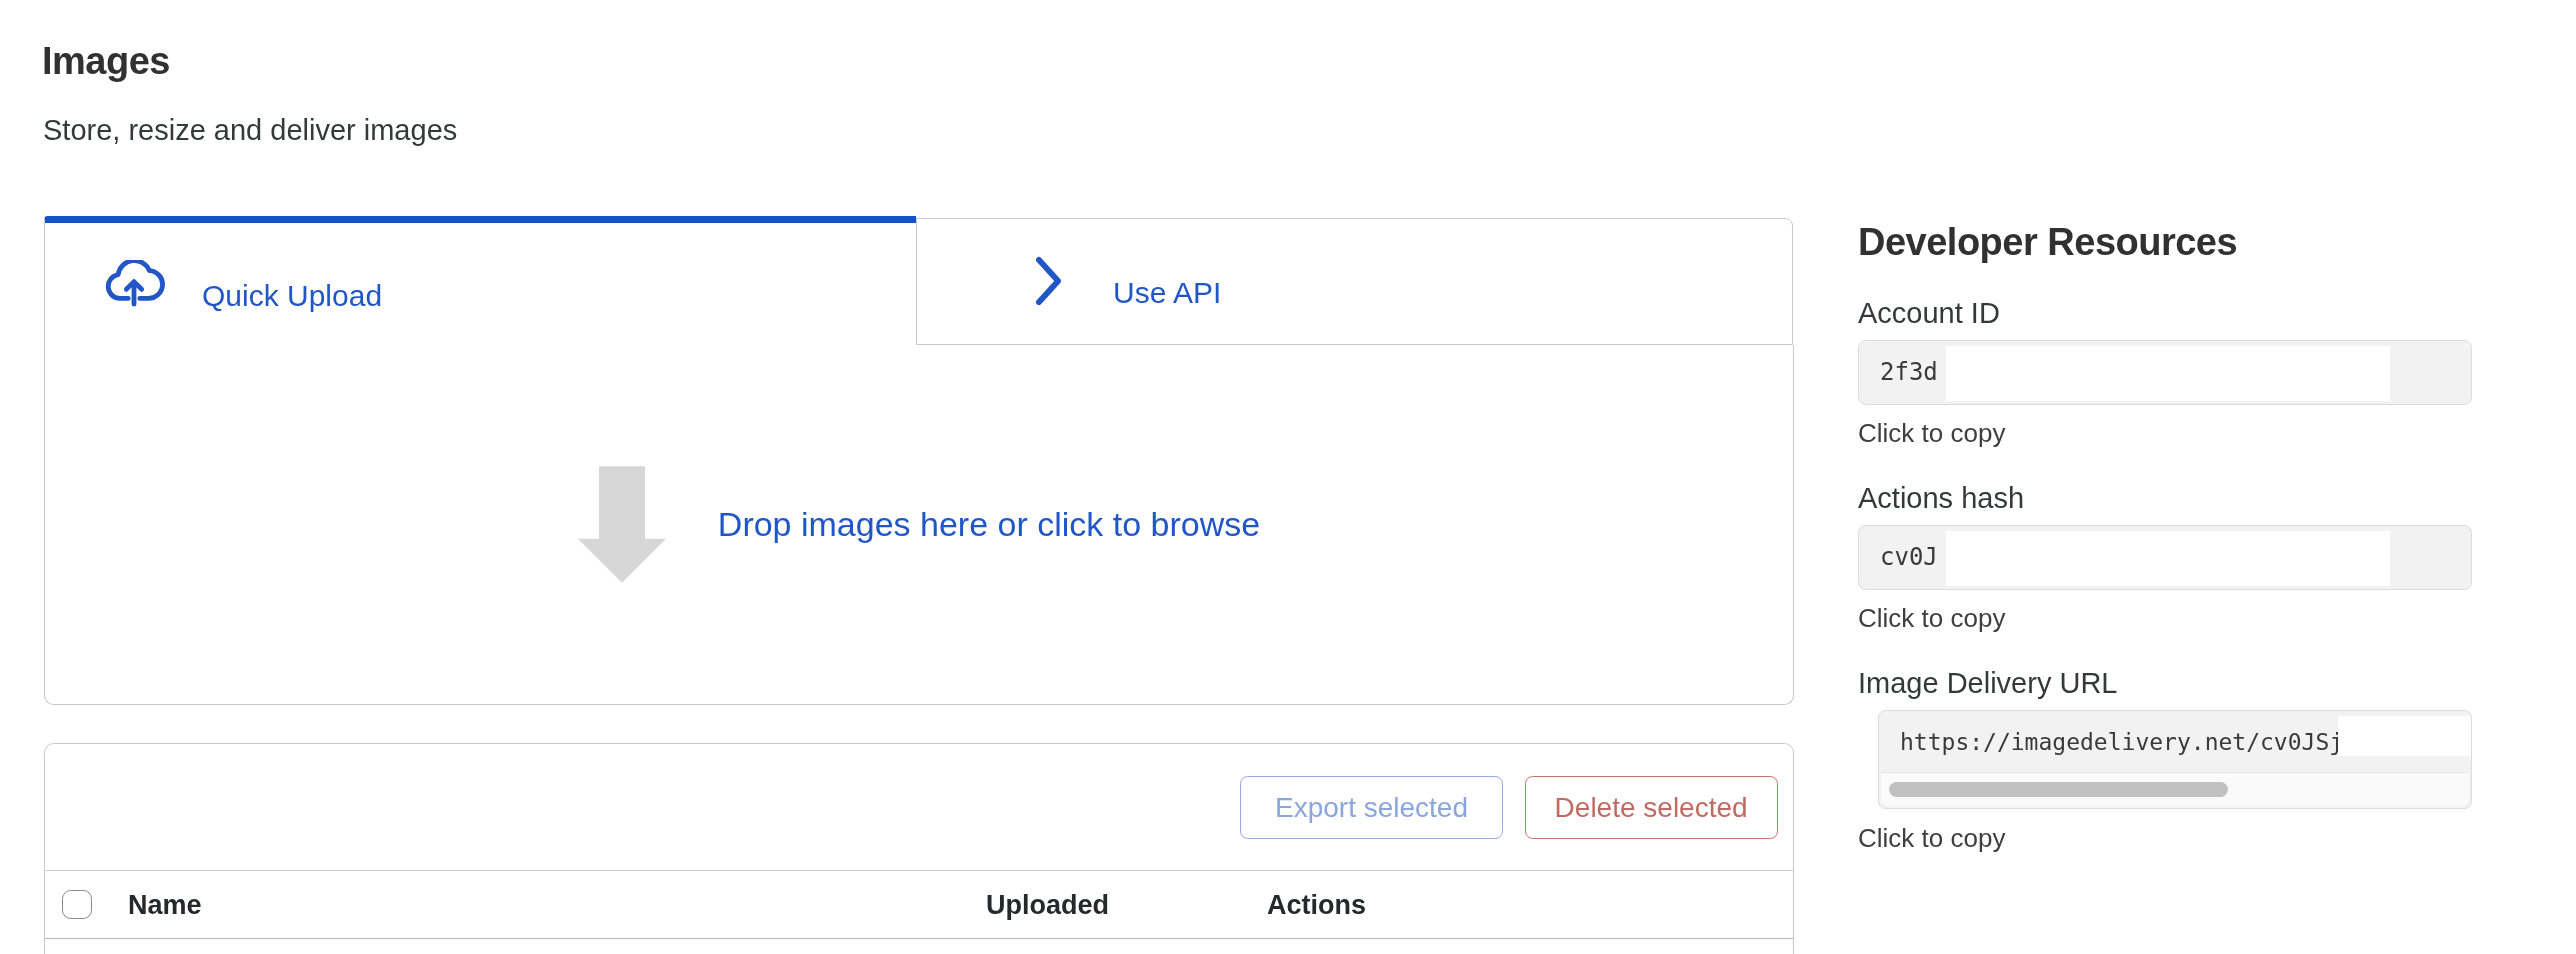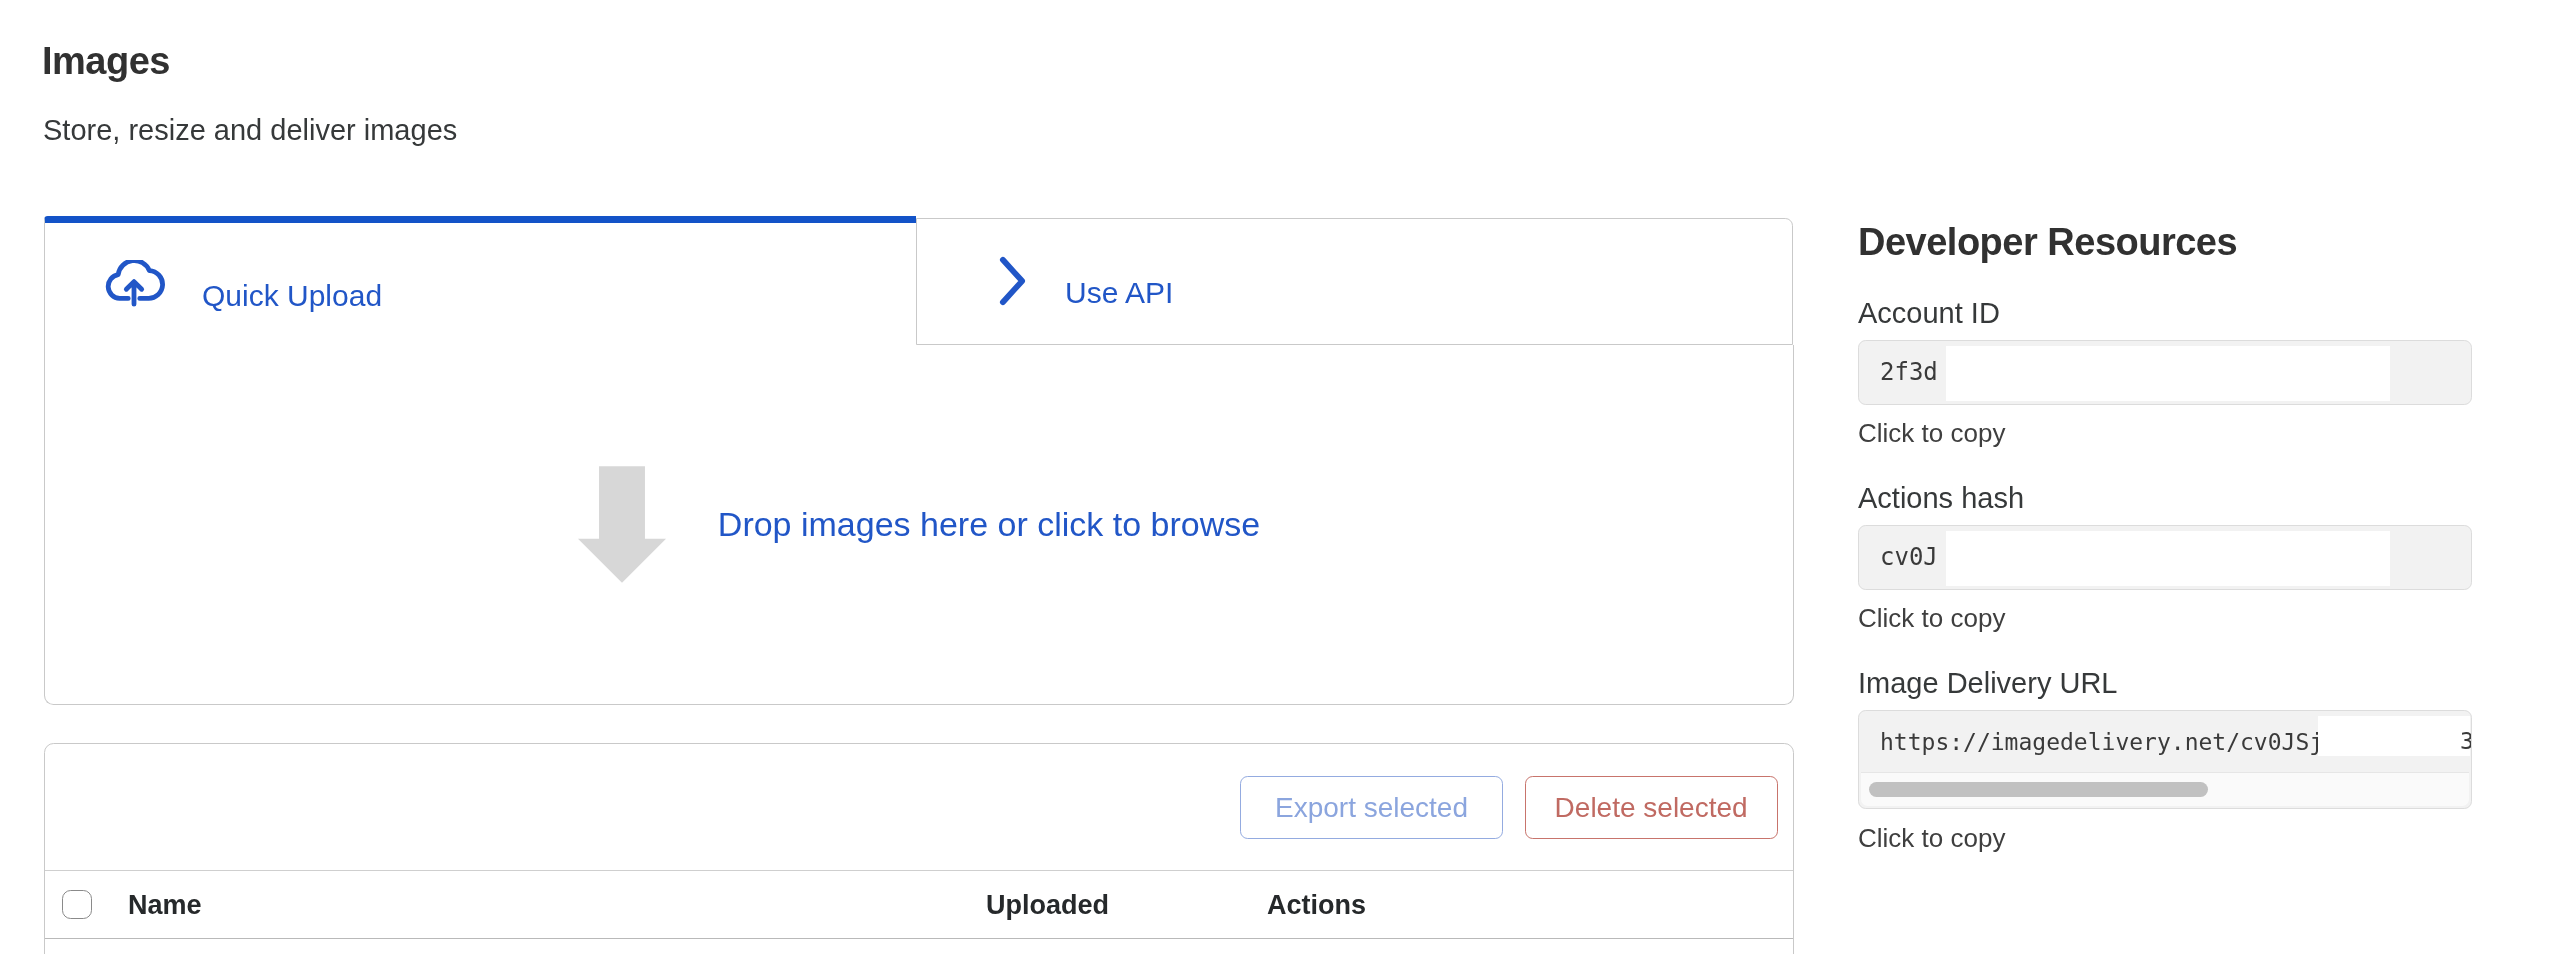--- a/index.html
+++ b/index.html
@@ -16,21 +16,21 @@
   .tabs-wrap { position:absolute; left:44px; top:216px; width:1750px; height:489px; }
   .tab { display:flex; align-items:center; background:#fff; cursor:pointer; }
   .tab-quick {
     position:absolute; left:0; top:0; width:872px; height:129px; z-index:2;
     border-top:7.7px solid #1353c8; border-left:1.9px solid #c9c9c9;
     padding-left:58px; gap:37px; border-top-left-radius:3.8px;
   }
   .tab-useapi {
     position:absolute; left:872px; top:1.9px; width:877px; height:127px;
     border:1.9px solid #c9c9c9; border-top-right-radius:7.7px;
-    padding-left:79px; gap:36px;
+    padding-left:115px; gap:48px;
   }
   .tab-label { font-size:30px; color:#2156c7;margin-top:24px; }
   .drop-body {
     position:absolute; left:0; top:129px; width:1750px; height:360px;
     border-left:1.9px solid #c9c9c9; border-right:1.9px solid #c9c9c9; border-bottom:1.9px solid #c9c9c9;
     border-radius:0 0 9.6px 9.6px; background:#fff;
     display:flex; align-items:center; justify-content:center; gap:52px; cursor:pointer;
   }
   .drop-label { font-size:34px; color:#2156c7; }
 
@@ -63,21 +63,21 @@
   .sidebar { position:absolute; left:1858px; top:221px; width:614px; }
   .sidebar-title { font-size:38px; font-weight:bold; color:#313131; letter-spacing:-0.5px; }
   .res-group { margin-top:33px; }
   .res-label { font-size:29px; color:#36393a;margin-top:19px; }
   .res-field {
     position:relative; margin-top:9.6px; height:65px; overflow:hidden;
     background:#f2f2f2; border:1.9px solid #dcdcdc; border-radius:7.7px;
     font-family:"DejaVu Sans Mono", monospace; font-size:24px; color:#3a3a3a;
     display:flex; align-items:center; padding-left:21px; cursor:pointer;
   }
-  .res-field-url { height:99px; padding:0; display:block; font-size:23px; }
+  .res-field-url { height:99px; padding:0; display:block; font-size:23px;margin-left:20px; }
   .url-text-row { position:relative; height:62px; display:flex; align-items:center; padding-left:21px; white-space:nowrap; overflow:hidden; }
   .redact { position:absolute; left:87px; top:5.8px; height:55px; width:444px; background:#ffffff; }
   .redact-url { position:absolute; left:459px; top:4.8px; height:40px; width:152px; background:#ffffff; }
   .url-suffix { position:absolute; left:601px; top:17.3px; font-family:"DejaVu Sans Mono", monospace; font-size:23px; color:#3a3a3a; }
   .scroll-track {
     position:absolute; left:1.9px; right:1.9px; bottom:1.9px; height:34px;
     background:#fafafa; border-top:1px solid #e6e6e6; border-radius:0 0 6.7px 6.7px;
   }
   .scroll-thumb { position:absolute; left:7.7px; top:8.7px; width:339px; height:15.4px; border-radius:7.7px; background:#c1c1c1; cursor:pointer; }
   .res-hint { margin-top:13.5px; font-size:26px; color:#3f3f3f; }

